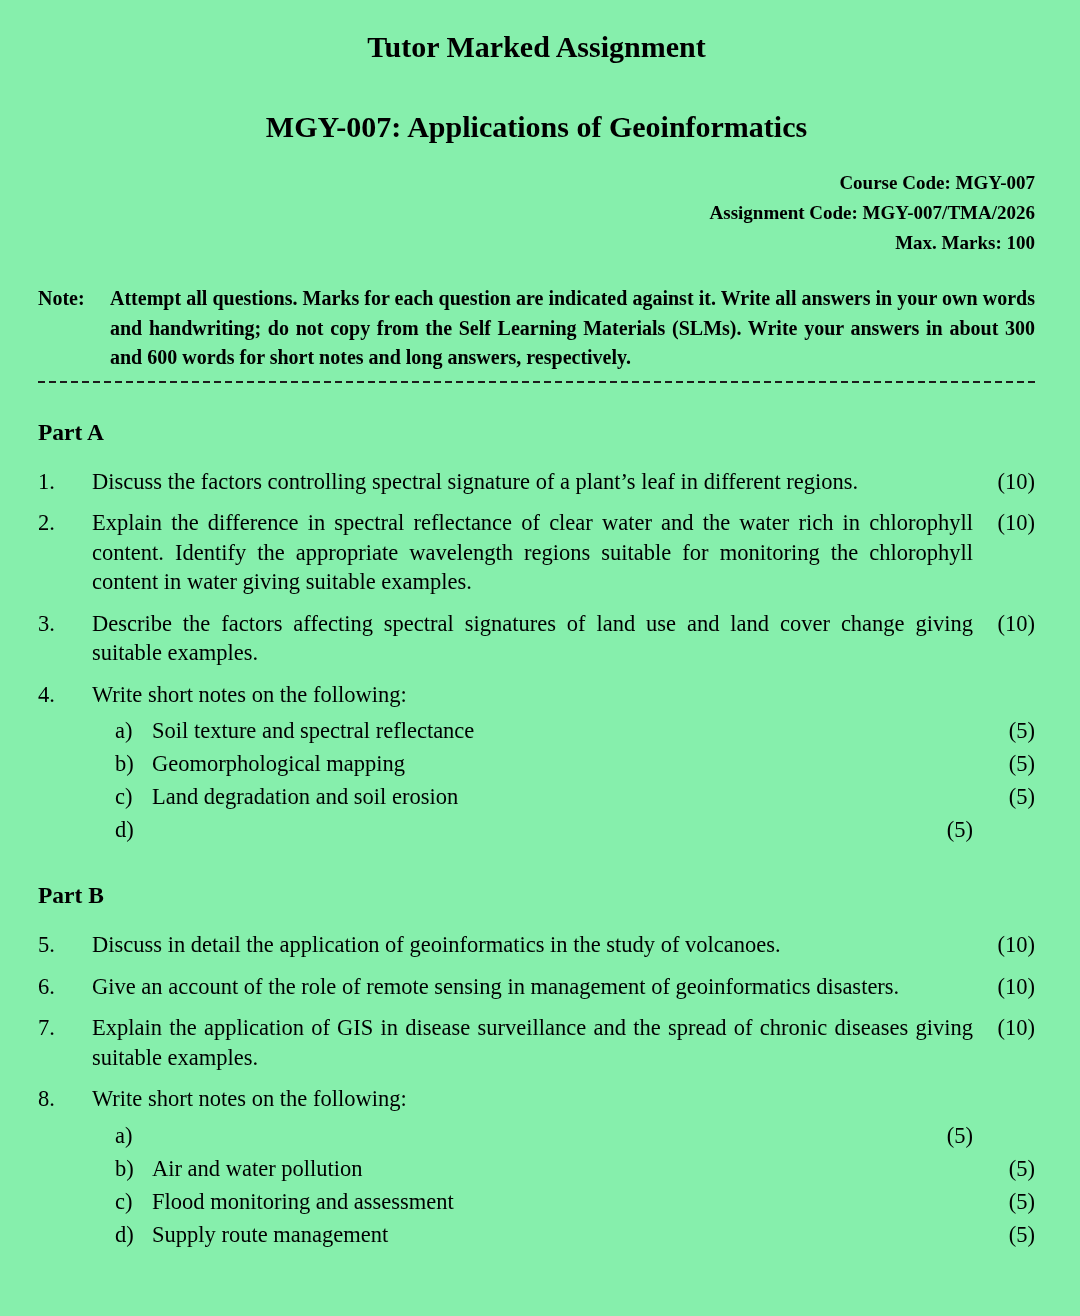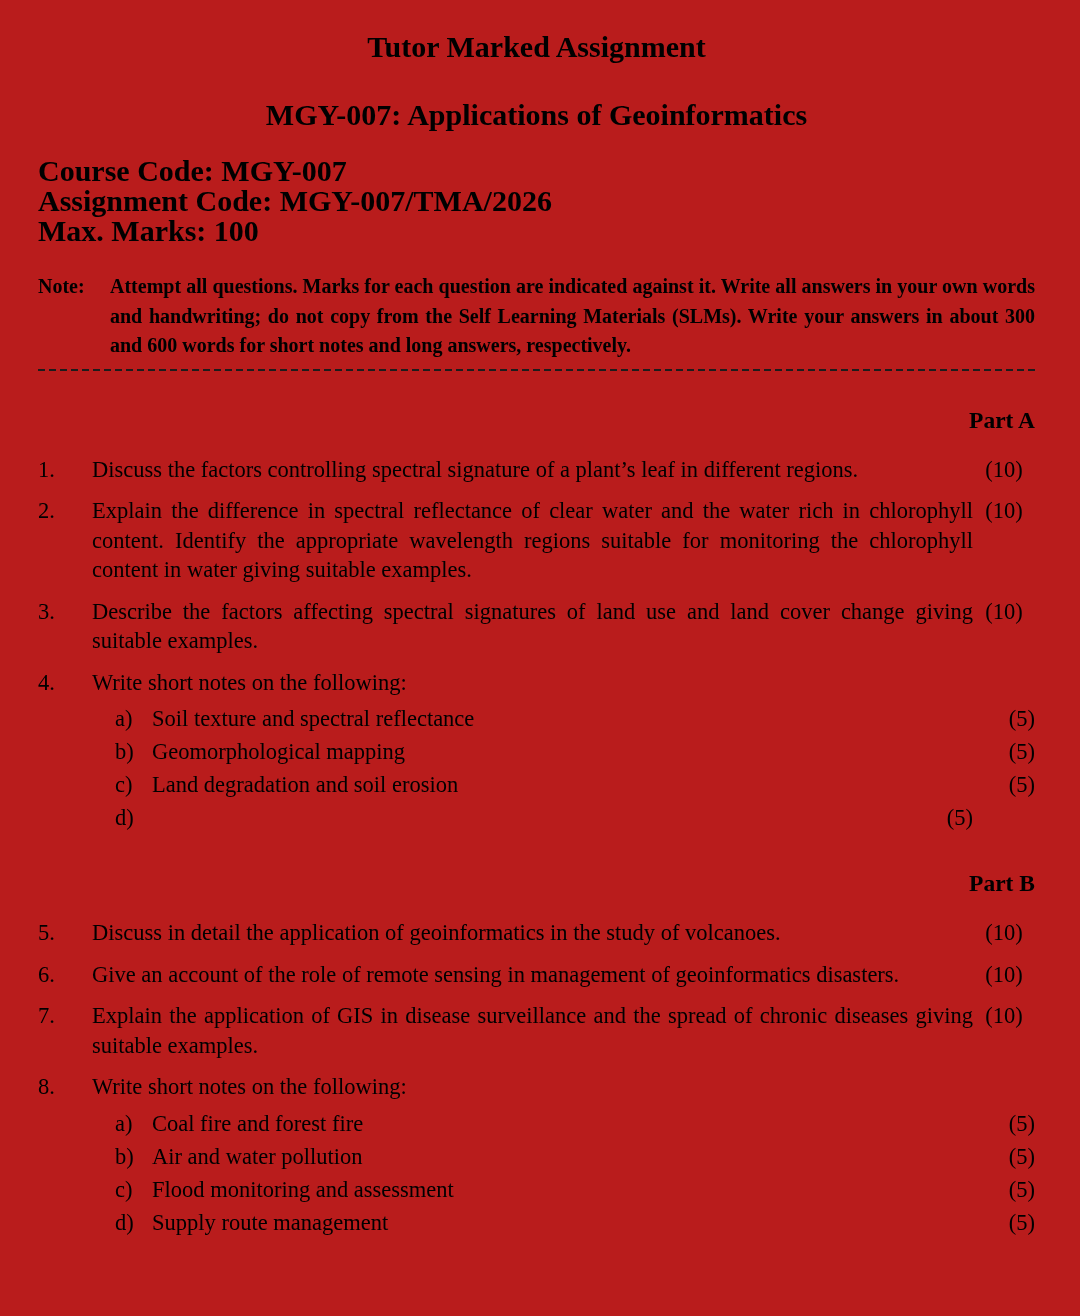--- a/index.html
+++ b/index.html
@@ -7,72 +7,73 @@
     width: 1080px;
     background: #ffffff;
     color: #000000;
     font-family: "Liberation Serif", serif;
   }
   .page {
     width: 1080px;
     height: 1316px;
     overflow: hidden;
     padding: 28px 45px 0 38px;
-    background: #b91c1c;
+    background: #86efac;
   }
   .doc-title {
     text-align: center;
     font-weight: bold;
     font-size: 30px;
     line-height: 38px;
   }
   .course-title {
     text-align: center;
     font-weight: bold;
     font-size: 30px;
     line-height: 38px;
-    margin-top: 30px;
+    margin-top: 42px;
   }
   .codes {
+    text-align: right;
     font-weight: bold;
-    font-size: 30px;
+    font-size: 19px;
     line-height: 30px;
     margin-top: 22px;
   }
   .note-row {
     display: grid;
     grid-template-columns: 72px 1fr;
     margin-top: 26px;
     font-weight: bold;
     font-size: 20px;
     line-height: 29.5px;
   }
   .note-text { text-align: justify; }
   .divider {
     height: 2px;
     margin-top: 8px;
     background: repeating-linear-gradient(to right, #1c1c1c 0 7px, transparent 7px 11px);
   }
   .part-heading {
-    text-align: right;
+    text-align: left;
     font-weight: bold;
     font-size: 23.5px;
     line-height: 30px;
     margin: 34px 0 20px 0;
   }
   .q-row {
     display: grid;
     grid-template-columns: 54px 1fr 62px;
     font-size: 22.5px;
     line-height: 29.5px;
     margin-bottom: 12px;
   }
   .q-row.has-subs { margin-bottom: 5px; }
   .q-text { text-align: justify; }
-  .q-marks { text-align: center; white-space: nowrap; }
+  .q-marks { text-align: right; white-space: nowrap; }
   .sub-row {
     display: grid;
     grid-template-columns: 77px 37px 1fr 62px;
     font-size: 22.5px;
     line-height: 33px;
   }
   .sub-marks { text-align: right; white-space: nowrap; }
 </style>
 </head>
 <body>
@@ -158,21 +159,20 @@
         <div class="q-marks">(10)</div>
       </div>
       <div class="q-row has-subs">
         <div class="q-num">8.</div>
         <div class="q-text">Write short notes on the following:</div>
         <div class="q-marks"></div>
       </div>
       <div class="sub-row">
         <div class="sub-indent"></div>
         <div class="sub-letter">a)</div>
-        <div class="sub-text">Coal fire and forest fire</div>
         <div class="sub-marks">(5)</div>
       </div>
       <div class="sub-row">
         <div class="sub-indent"></div>
         <div class="sub-letter">b)</div>
         <div class="sub-text">Air and water pollution</div>
         <div class="sub-marks">(5)</div>
       </div>
       <div class="sub-row">
         <div class="sub-indent"></div>

